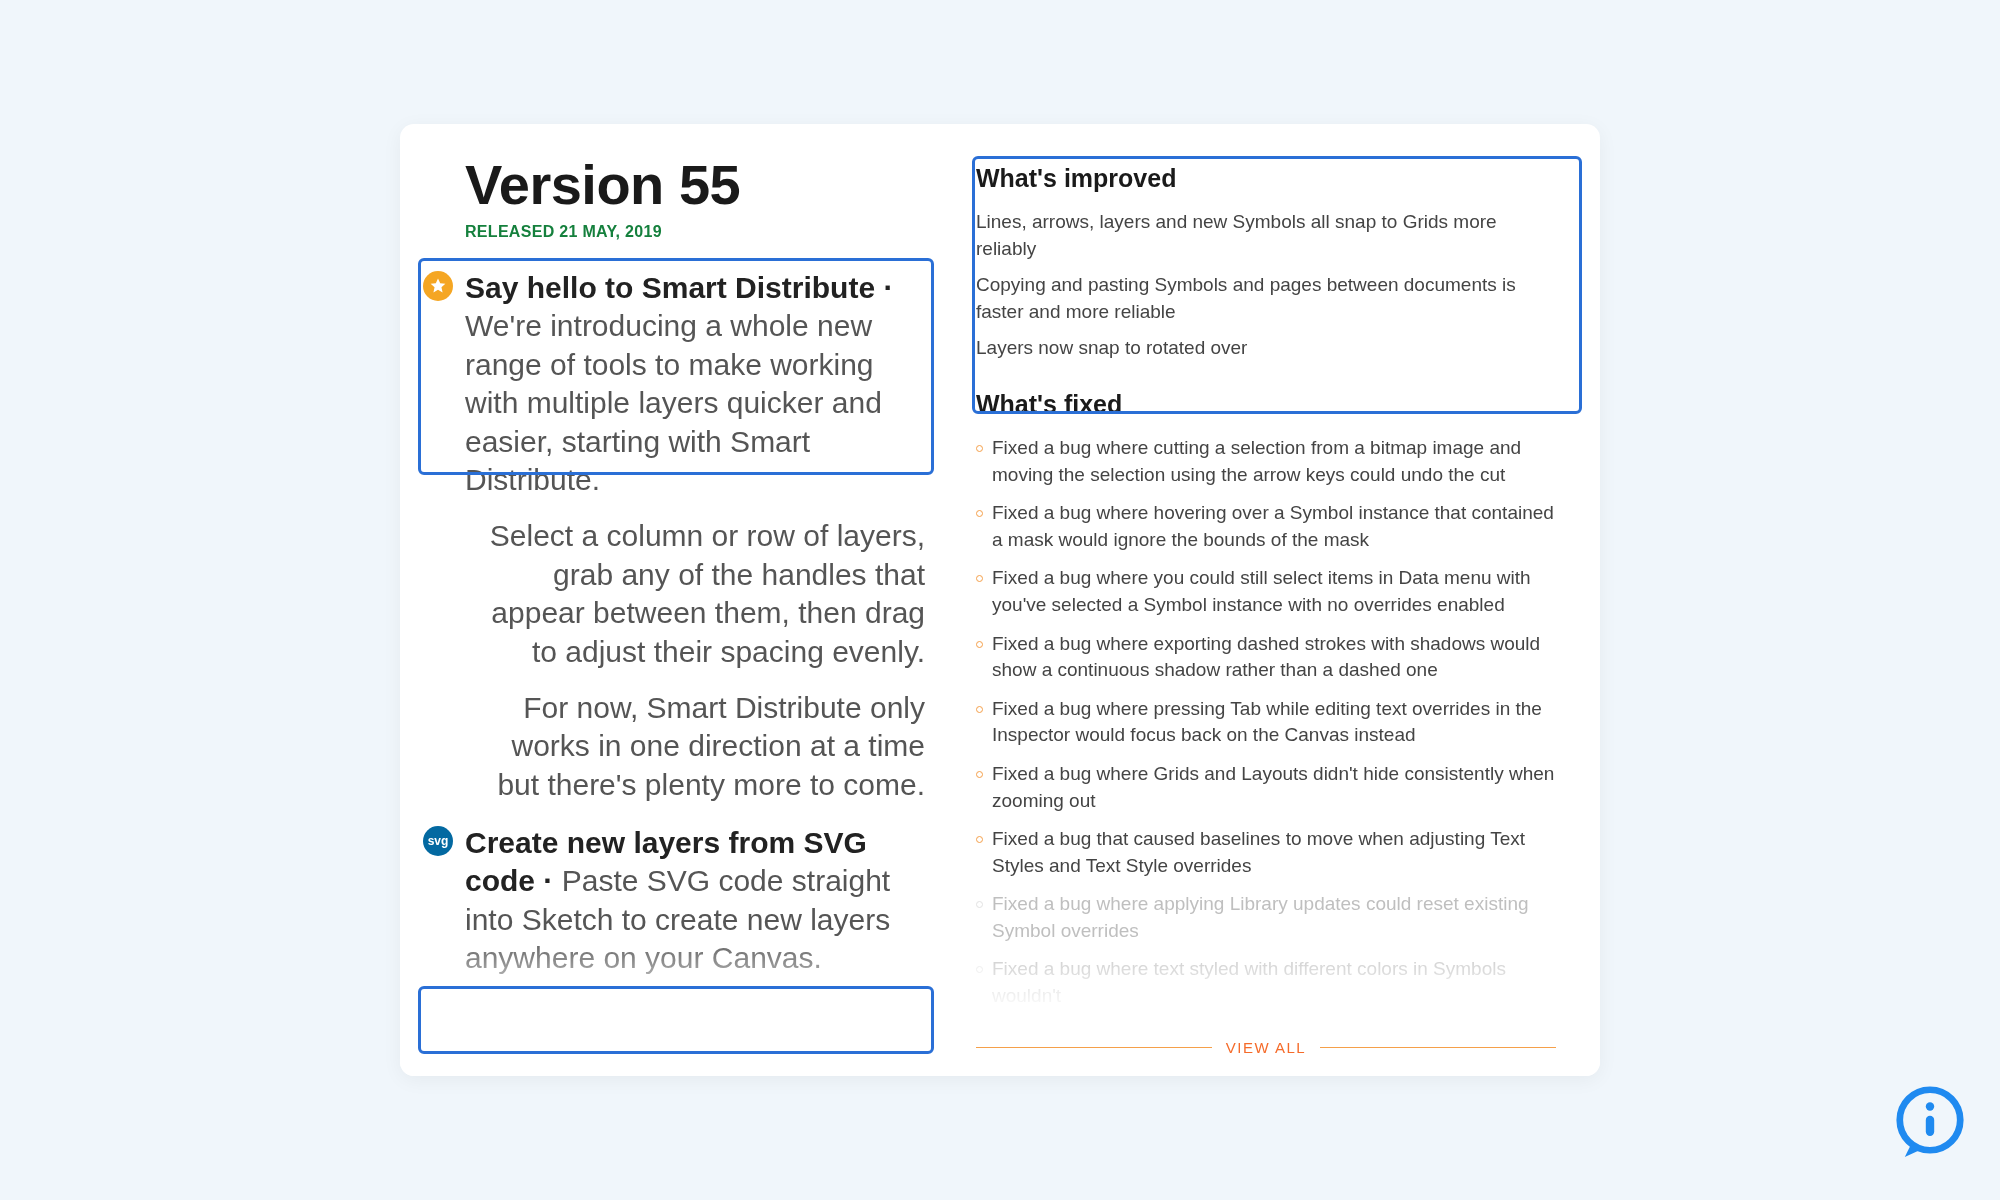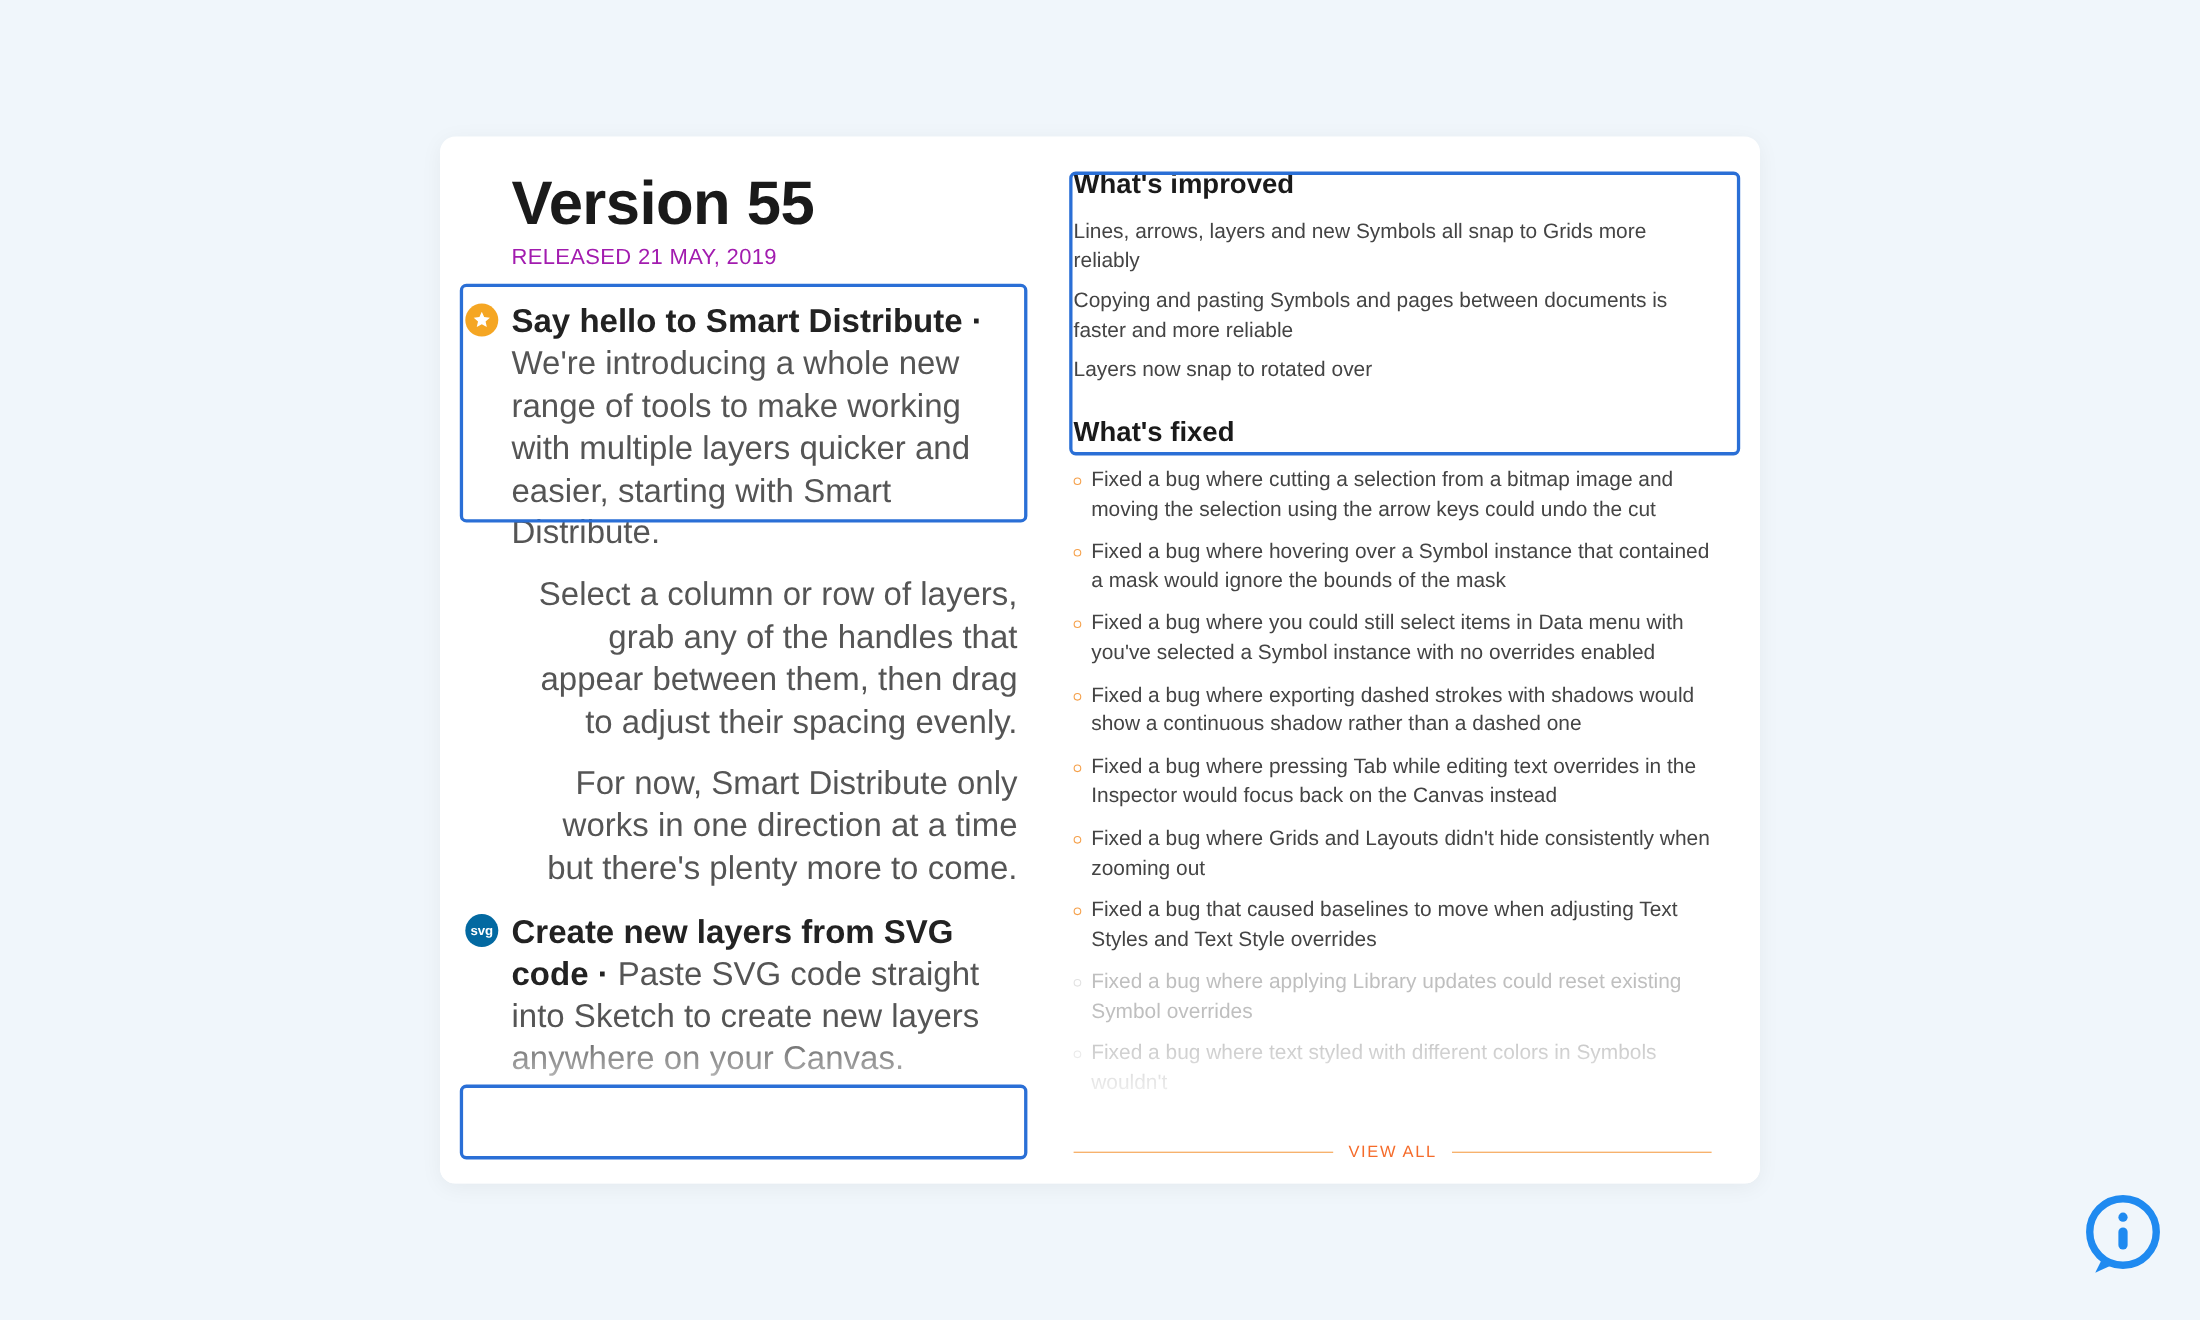--- a/index.html
+++ b/index.html
@@ -28,23 +28,23 @@
     width: 460px;
   }
   .version-title {
     font-size: 56px;
     font-weight: 800;
     color: #1a1a1a;
     letter-spacing: -0.5px;
     margin-bottom: 6px;
   }
   .release-date {
-    font-size: 20px;
-    font-weight: 400;
-    color: #a21caf;
+    font-size: 16px;
+    font-weight: 700;
+    color: #15803d;
     letter-spacing: 0.3px;
     margin-bottom: 28px;
   }
   .highlight-box-1 {
     position: absolute;
     left: 418px;
     top: 258px;
     width: 516px;
     height: 217px;
     border: 3px solid #2a6fd6;
@@ -123,21 +123,21 @@
     cursor: pointer;
   }
   .download-req {
     font-size: 16px;
     color: #8a8a8a;
     margin-top: 4px;
   }
   .right-col {
     position: absolute;
     left: 576px;
-    top: 29px;
+    top: 40px;
     width: 580px;
   }
   .section-heading {
     font-size: 25px;
     font-weight: 800;
     color: #1a1a1a;
     margin-bottom: 16px;
   }
   .improved-list {
     list-style: none;

